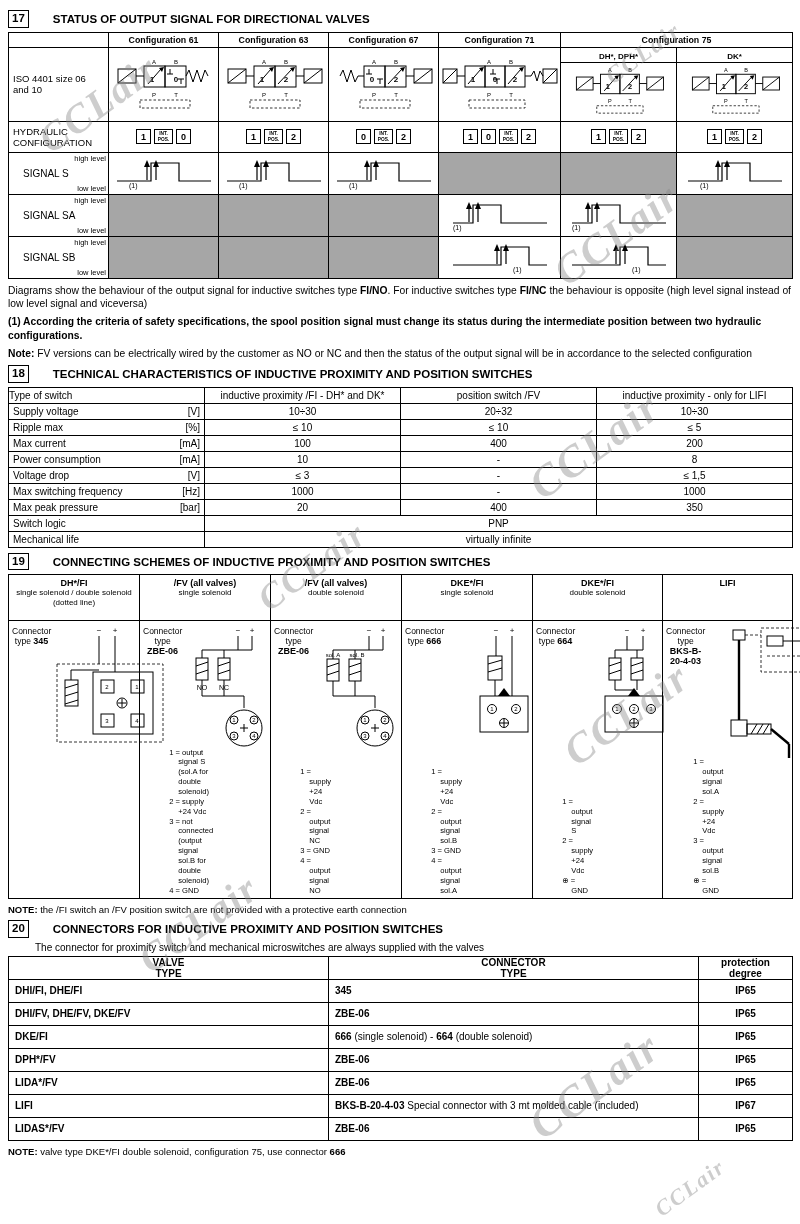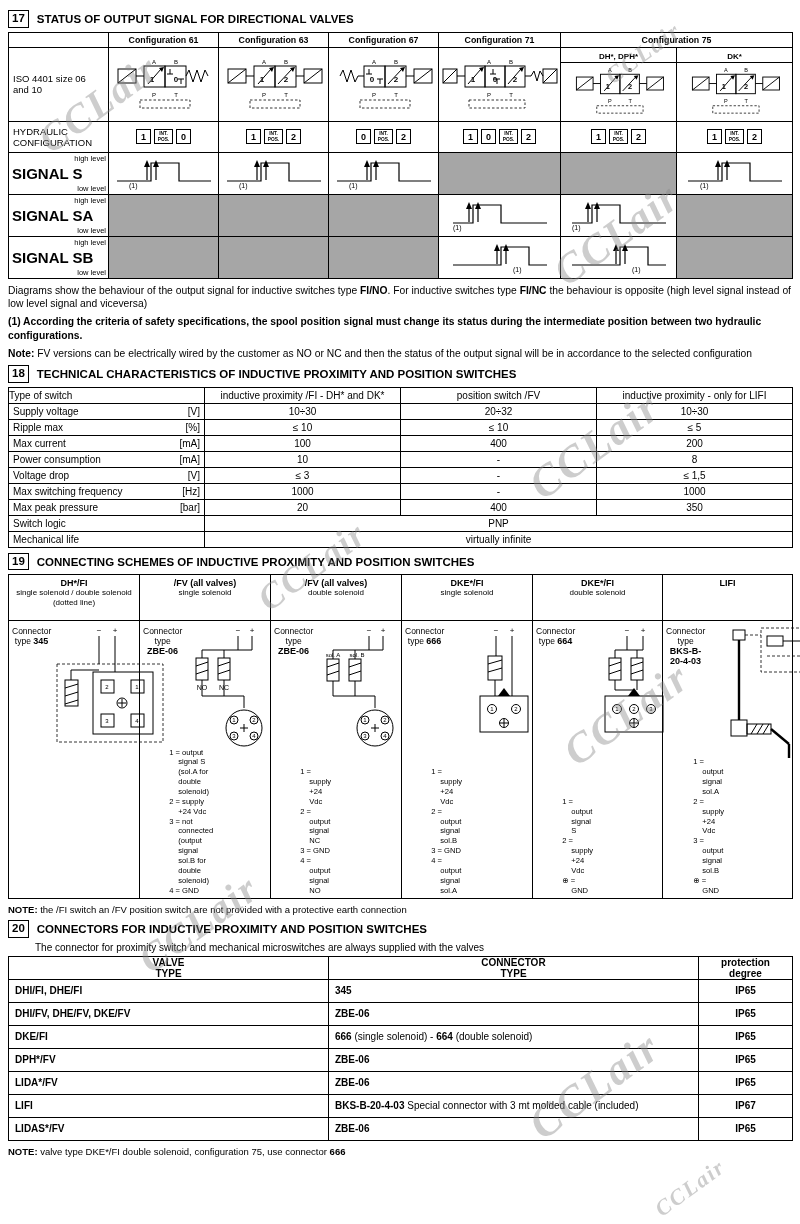--- a/index.html
+++ b/index.html
@@ -1,38 +1,38 @@
 <!DOCTYPE html>
 <html><head>
 <meta charset="utf-8">
 <style>
 *{box-sizing:border-box}
 html,body{margin:0;padding:0;background:#fff}
 body{width:800px;height:1224px;font-family:"Liberation Sans",sans-serif;color:#000;position:relative;overflow:hidden;font-size:11px}
 .page{padding:5px 8px;position:relative;z-index:1}
 .wm{position:absolute;color:rgba(135,135,135,.42);font-weight:bold;font-style:italic;font-family:"Liberation Serif",serif;transform:rotate(-36deg);pointer-events:none;z-index:8;letter-spacing:2px}
-.sechead{display:flex;align-items:center;gap:8px;margin:5px 0 4px}
+.sechead{display:flex;align-items:center;gap:24px;margin:5px 0 4px}
 .secnum{border:1.6px solid #000;font-weight:bold;font-size:11.5px;padding:0 3px;line-height:1.35}
 .sectitle{font-weight:bold;font-size:11.5px}
 table{border-collapse:collapse;table-layout:fixed}
 td,th{border:1px solid #000}
 .t17{width:784px;font-size:9px}
 .t17 td{padding:1px;text-align:center;vertical-align:middle;position:relative}
 .t17 .cfg{font-weight:bold;height:15px;font-size:8.8px}
 .gray{background:#a6a6a6}
 .leftlbl{text-align:left !important;padding:2px 4px !important;font-size:9.5px}
 .isoc{height:74px}
 .sub75{border-bottom:1px solid #000;margin:-1px -1px 2px -1px;font-weight:bold;font-size:8px;padding:1px 0;background:#fff}
 .hydrow{display:flex;gap:3px;justify-content:center;align-items:center;height:28px}
 .hydbox{border:1px solid #000;min-width:15px;height:15px;display:flex;align-items:center;justify-content:center;font-weight:bold;font-size:9px;background:#fff;padding:0 1px}
 .hydbox.int{width:19px;font-size:4.8px;line-height:1.05;white-space:normal}
 .sigrow td{height:42px;padding:0}
 .lv{position:absolute;right:2px;font-size:7.5px}
 .lv.hi{top:1px}.lv.lo{bottom:1px}
-.signm{position:absolute;left:3px;top:50%;transform:translateY(-50%);font-weight:bold;font-size:15px}
+.signm{position:absolute;left:14px;top:50%;transform:translateY(-50%);font-weight:normal;font-size:10px}
 .para{margin:5px 0;font-size:10.3px;line-height:1.3}
 .para.b2{font-weight:bold}
 .t18{width:784px;font-size:10px;margin-top:2px}
 .t18 th{font-weight:normal;padding:2px;font-size:10px}
 .t18 th.tl{text-align:left;padding-left:0}
 .t18 td{padding:1px 4px;height:16px}
 .lblin{display:flex;justify-content:space-between}
 .valc{text-align:center}
 .t19{width:784px;font-size:8.5px;margin-top:2px}
 .t19 th{font-weight:normal;padding:3px 2px;vertical-align:top;height:46px}

